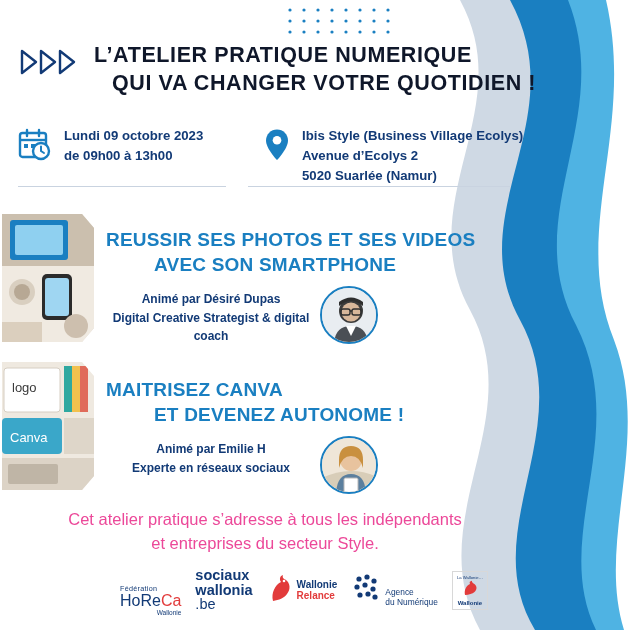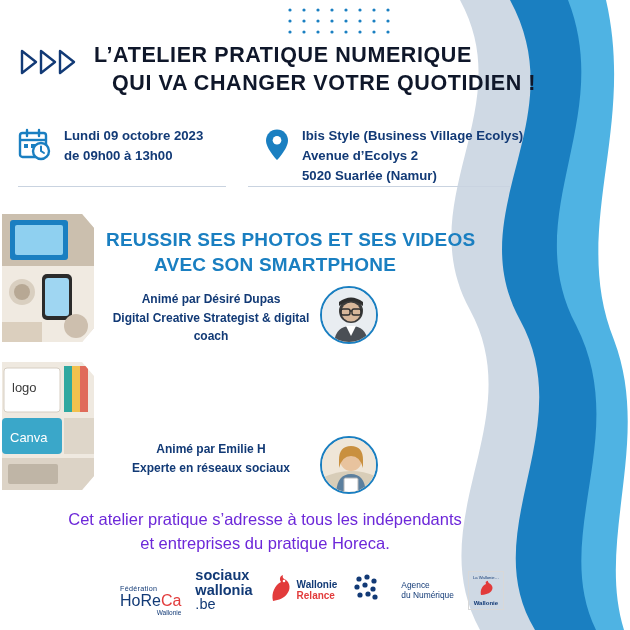--- a/index.html
+++ b/index.html
@@ -122,21 +122,21 @@
   .s1 .avatar { left: 318px; top: 72px; }
   .s2 .avatar { left: 318px; top: 74px; }
   .avatar-face { position: absolute; inset: 0; }
 
   
   .statement {
     position: absolute;
     top: 508px; left: 30px;
     width: 470px;
     text-align: center;
-    color: #6d28d9;
+    color: #ec4899;
     font-size: 16.5px;
     line-height: 1.45;
   }
 
   
   .logos {
     position: absolute;
     top: 566px; left: 120px;
     width: 400px; height: 48px;
     display: flex;
@@ -151,21 +151,21 @@
   .logo-horeca .main .re { color: #e23b3b; }
   .logo-horeca .sub { font-size: 6.5px; text-align: right; }
 
   .logo-dw { color: #123a76; font-weight: bold; font-size: 14.5px; line-height: 1.02; }
   .logo-dw .be { font-weight: normal; }
 
   .logo-wal { display: flex; align-items: center; gap: 4px; }
   .logo-wal .txt { color: #123a76; font-size: 10px; font-weight: bold; line-height: 1.1; }
   .logo-wal .txt .rel { color: #e23b3b; }
 
-  .logo-an { display: flex; align-items: center; gap: 20px; }
+  .logo-an { display: flex; align-items: flex-end; gap: 4px; }
   .logo-an .txt { color: #123a76; font-size: 8.4px; line-height: 1.2; }
 
   .logo-wb {
     border: 1px solid #d8d8d8;
     padding: 3px 4px;
     display: flex; flex-direction: column; align-items: center;
   }
   .logo-wb .t { font-size: 4.2px; color: #123a76; }
   .logo-wb .n { font-size: 6px; color: #123a76; font-weight: bold; }
 </style>
@@ -326,39 +326,43 @@
           <rect x="70" y="4" width="8" height="46" fill="#f2c14e"></rect>
           <rect x="78" y="4" width="8" height="46" fill="#e06b5a"></rect>
           <rect x="0" y="56" width="60" height="36" rx="4" fill="#3aa7c9"></rect>
           <text x="8" y="80" font-family="Liberation Sans, sans-serif" font-size="13" fill="#ffffff">Canva</text>
           <rect x="62" y="56" width="30" height="36" fill="#ded6c9"></rect>
           <rect x="0" y="96" width="92" height="32" fill="#dcd3c6"></rect>
           <rect x="6" y="102" width="50" height="20" rx="2" fill="#bfb5a6"></rect>
         </g>
       </svg>
     </div>
+    <div class="sess-title">
+      <span class="tl1">MAITRISEZ CANVA</span>
+      <span class="tl2">ET DEVENEZ AUTONOME !</span>
+    </div>
     <div class="sess-credits">
       <div>Animé par Emilie H</div>
       <div>Experte en réseaux sociaux</div>
     </div>
     <div class="avatar">
       <svg class="avatar-face" width="58" height="58" viewBox="0 0 58 58" xmlns="http://www.w3.org/2000/svg">
         <rect width="58" height="58" fill="#efe6d8"></rect>
         <path d="M0,40 Q29,26 58,40 L58,58 L0,58 Z" fill="#d8cdb8"></path>
         <circle cx="29" cy="22" r="11" fill="#e8c39e"></circle>
         <path d="M17,22 Q17,8 29,8 Q41,8 41,22 L41,30 Q38,18 29,18 Q20,18 17,30 Z" fill="#c9903f"></path>
         <path d="M14,58 Q14,36 29,36 Q44,36 44,58 Z" fill="#5b7f9e"></path>
         <rect x="22" y="40" width="14" height="16" rx="1.5" fill="#ffffff" stroke="#b8b8b8"></rect>
       </svg>
     </div>
   </div>
 
   <div class="statement">
     <div>Cet atelier pratique s’adresse à tous les indépendants</div>
-    <div>et entreprises du pratique Horeca.</div>
+    <div>et entreprises du secteur Style.</div>
   </div>
 
   <div class="logos">
 
     <div class="logo logo-horeca">
       <div>
         <div class="fed">Fédération</div>
         <div class="main"><span>HoRe</span><span class="re">Ca</span></div>
         <div class="sub">Wallonie</div>
       </div>

